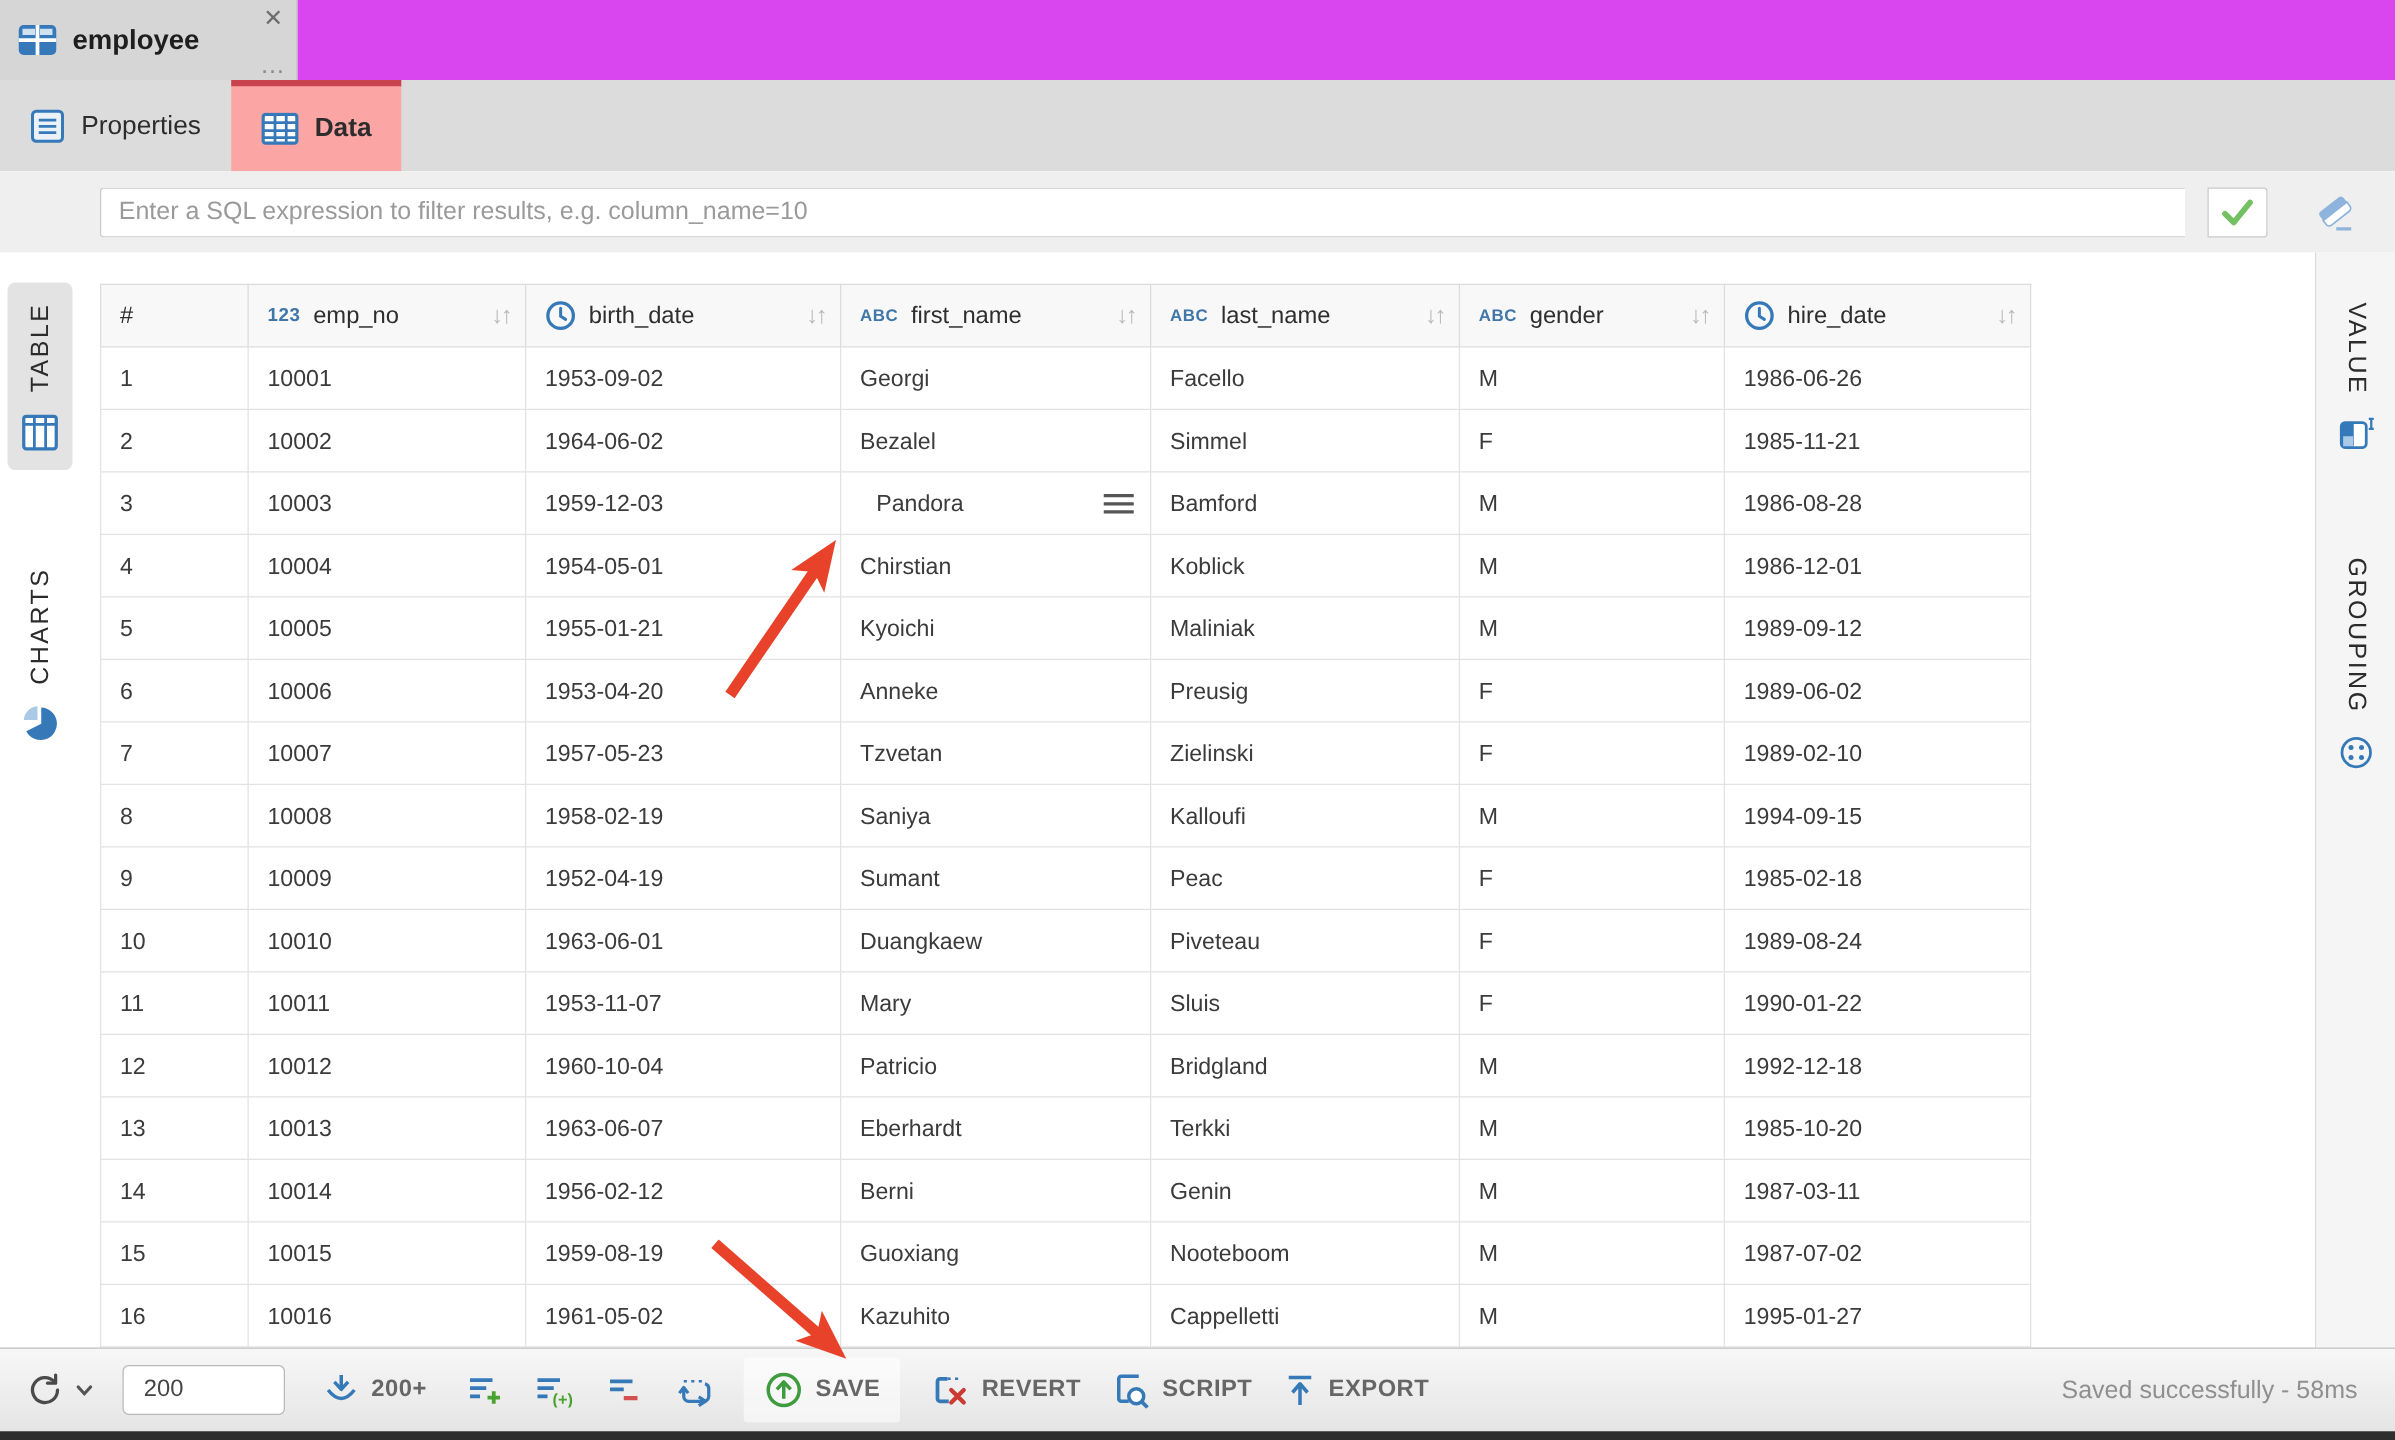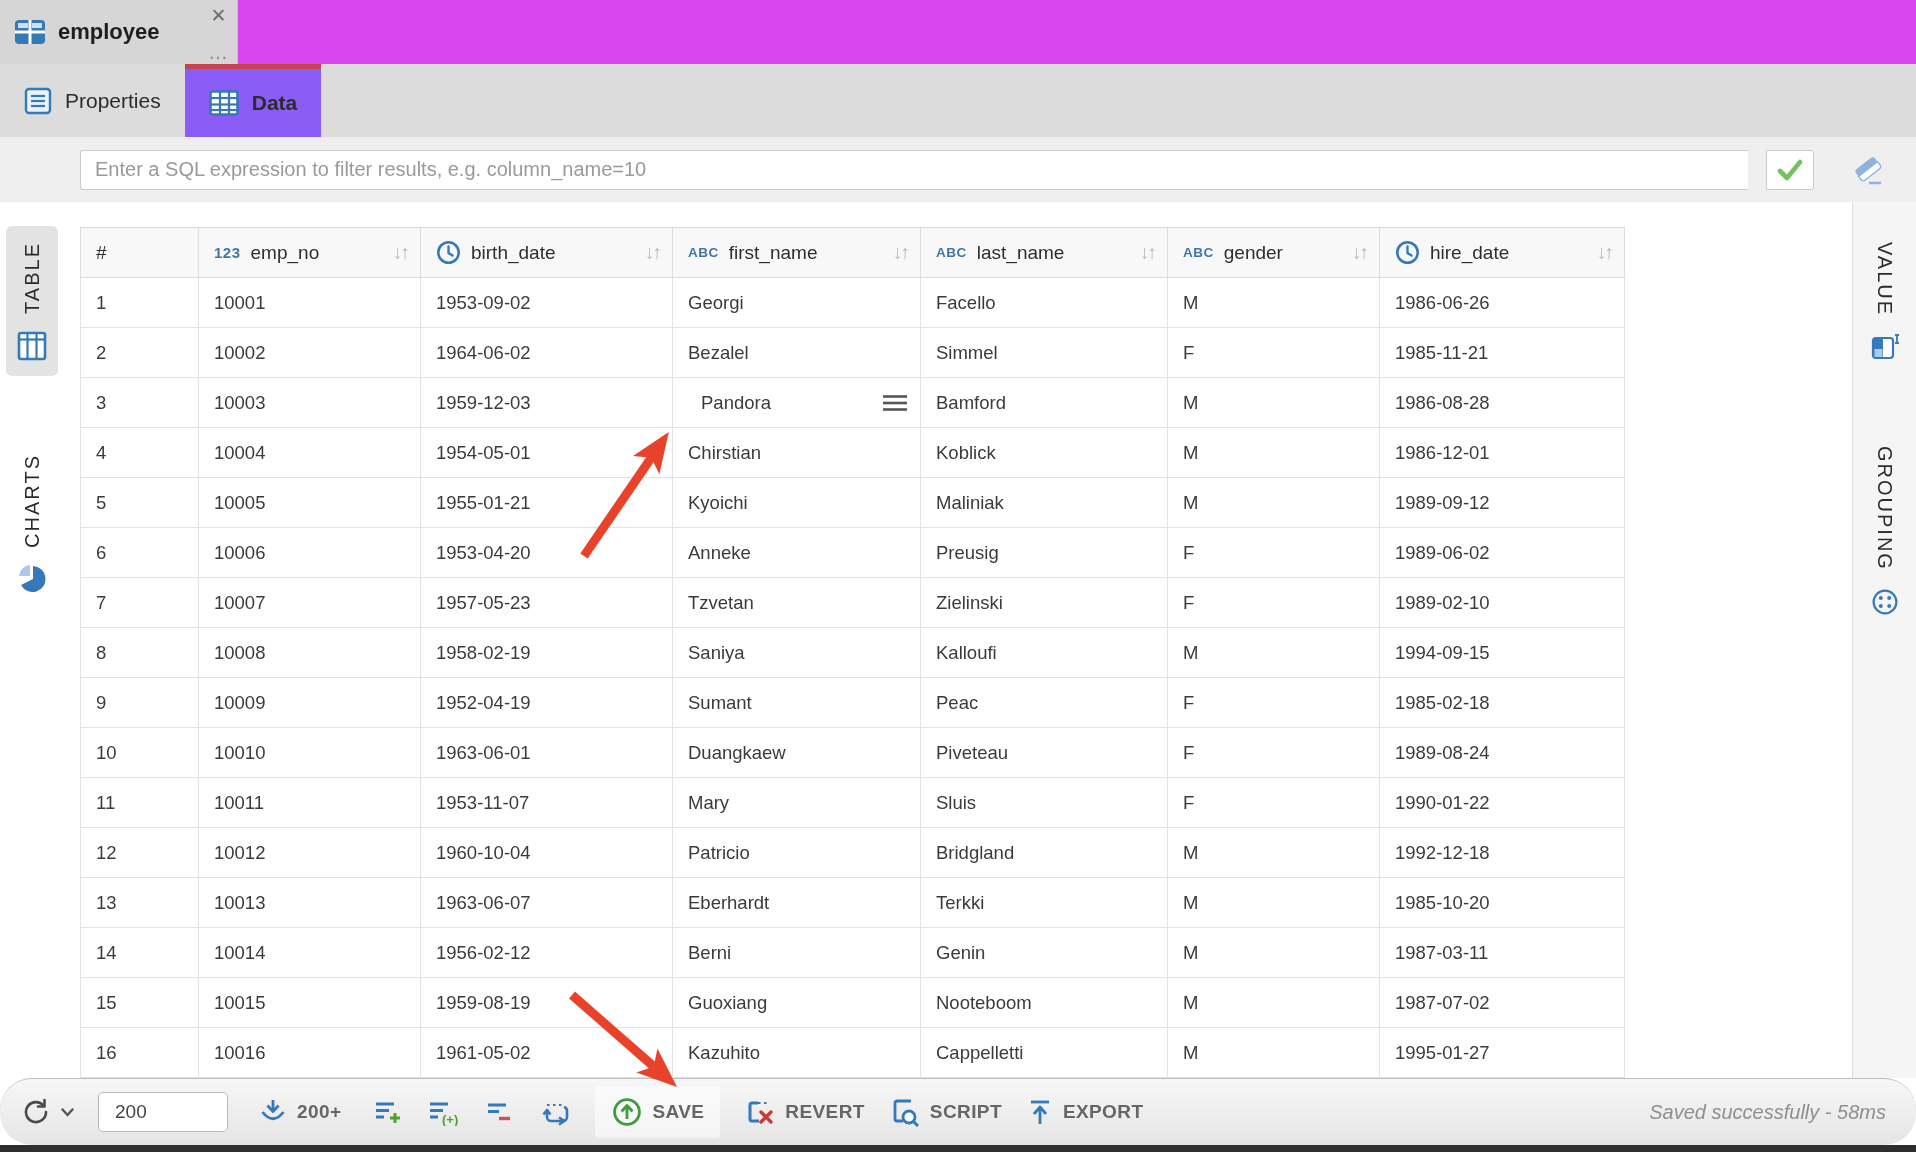--- a/index.html
+++ b/index.html
@@ -11,21 +11,21 @@
   .editor-tabbar { height:64px; background:#d946ef; display:flex; flex:0 0 auto; }
   .editor-tab { width:238px; background:#d6d6d6; display:flex; align-items:center; padding:0 6px 0 14px; border-right:1px solid #c3c3c3; }
   .editor-tab .tlabel { font-size:22px; font-weight:bold; color:#1e1e1e; margin-left:12px; flex:1; }
   .tab-ctrl { display:flex; flex-direction:column; align-items:center; justify-content:space-between; height:52px; padding-right:2px; }
   .tab-ctrl .x { font-size:19px; color:#6d6d6d; line-height:20px; cursor:pointer; }
   .tab-ctrl .dots { font-size:20px; color:#8a8a8a; line-height:12px; letter-spacing:1px; }
 
   
   .subtabbar { height:73px; background:#dcdcdc; display:flex; flex:0 0 auto; }
   .subtab { display:flex; align-items:center; gap:13px; padding:0 24px; font-size:21px; color:#2c2c2c; cursor:pointer; }
-  .subtab.active { background:#8b5cf6; border-top:5px solid #c8434e; font-weight:bold; padding-top:0; }
+  .subtab.active { background:#fca5a5; border-top:5px solid #c8434e; font-weight:bold; padding-top:0; }
 
   
   .filter-row { height:65px; background:#efefef; display:flex; align-items:center; padding:0 26px 0 80px; gap:18px; flex:0 0 auto; }
   .filter-input { flex:1; height:40px; border:1px solid #cbcbcb; border-right:none; border-radius:3px 0 0 3px; font-size:20px; padding:0 14px; color:#444; background:#fff; outline:none; font-family:"Liberation Sans", sans-serif; }
   .filter-input::placeholder { color:#9a9a9a; }
   .filter-apply { width:48px; height:40px; background:#fff; border:1px solid #cbcbcb; border-radius:0 3px 3px 0; display:flex; align-items:center; justify-content:center; cursor:pointer; }
   .filter-clear { width:44px; height:40px; background:transparent; border:none; display:flex; align-items:center; justify-content:center; margin-left:14px; cursor:pointer; }
 
   
   .main { flex:1 1 auto; display:flex; min-height:0; }
@@ -52,27 +52,27 @@
   .th-label { flex:0 1 auto; }
   .type-ico { color:#4176a8; font-weight:bold; flex:0 0 auto; }
   .type-num { font-size:15px; letter-spacing:0.5px; }
   .type-txt { font-size:13.5px; letter-spacing:0.5px; }
   .sort { margin-left:auto; color:#b9b9b9; font-size:19px; letter-spacing:-2px; padding-right:4px; flex:0 0 auto; }
   td.selected { background:#f8e1bc; border:2px solid #6e6e6e; padding:0; }
   .sel-inner { display:flex; align-items:center; height:100%; padding:0 12px 0 13px; }
   .sel-inner .val { flex:1; }
 
   
-  .toolbar { height:67px; flex:0 0 auto; background:linear-gradient(#f7f7f7,#e5e5e5); border-top:1px solid #bdbdbd; display:flex; align-items:center; padding:0 30px 0 20px; gap:24px;border-radius:32px; }
+  .toolbar { height:67px; flex:0 0 auto; background:linear-gradient(#f7f7f7,#e5e5e5); border-top:1px solid #bdbdbd; display:flex; align-items:center; padding:0 30px 0 20px; gap:24px; }
   .tb-group { display:flex; align-items:center; gap:9px; cursor:pointer; }
   .tb-label { font-size:19px; font-weight:bold; color:#666; letter-spacing:0.4px; }
   .fetch-input { width:130px; height:40px; border:1px solid #b9b9b9; border-radius:5px; background:#fff; font-size:19px; color:#444; padding:0 16px; outline:none; font-family:"Liberation Sans", sans-serif; }
   .tb-save { background:rgba(255,255,255,0.55); border-radius:3px; padding:10px 16px; }
   .tb-spacer { flex:1; }
-  .tb-status { font-size:20px; color:#8f8f8f;font-style:italic; }
+  .tb-status { font-size:20px; color:#8f8f8f; }
   .bottom-edge { height:7px; background:#2e2e2e; flex:0 0 auto; }
 
   
   .arrows { position:absolute; left:0; top:0; width:1916px; height:1152px; pointer-events:none; z-index:60; }
   svg.icon { display:block; flex:0 0 auto; }
 </style>
 </head>
 <body>
 
 <div class="app">

